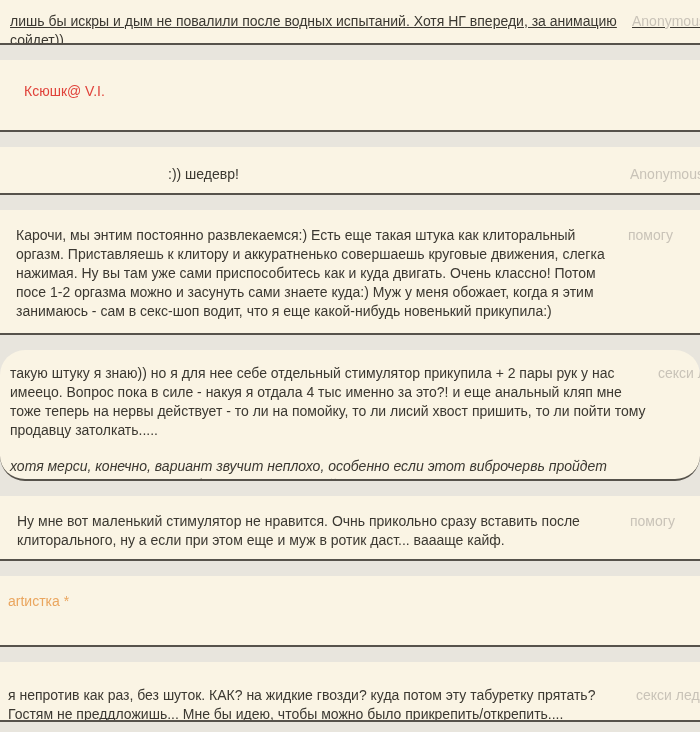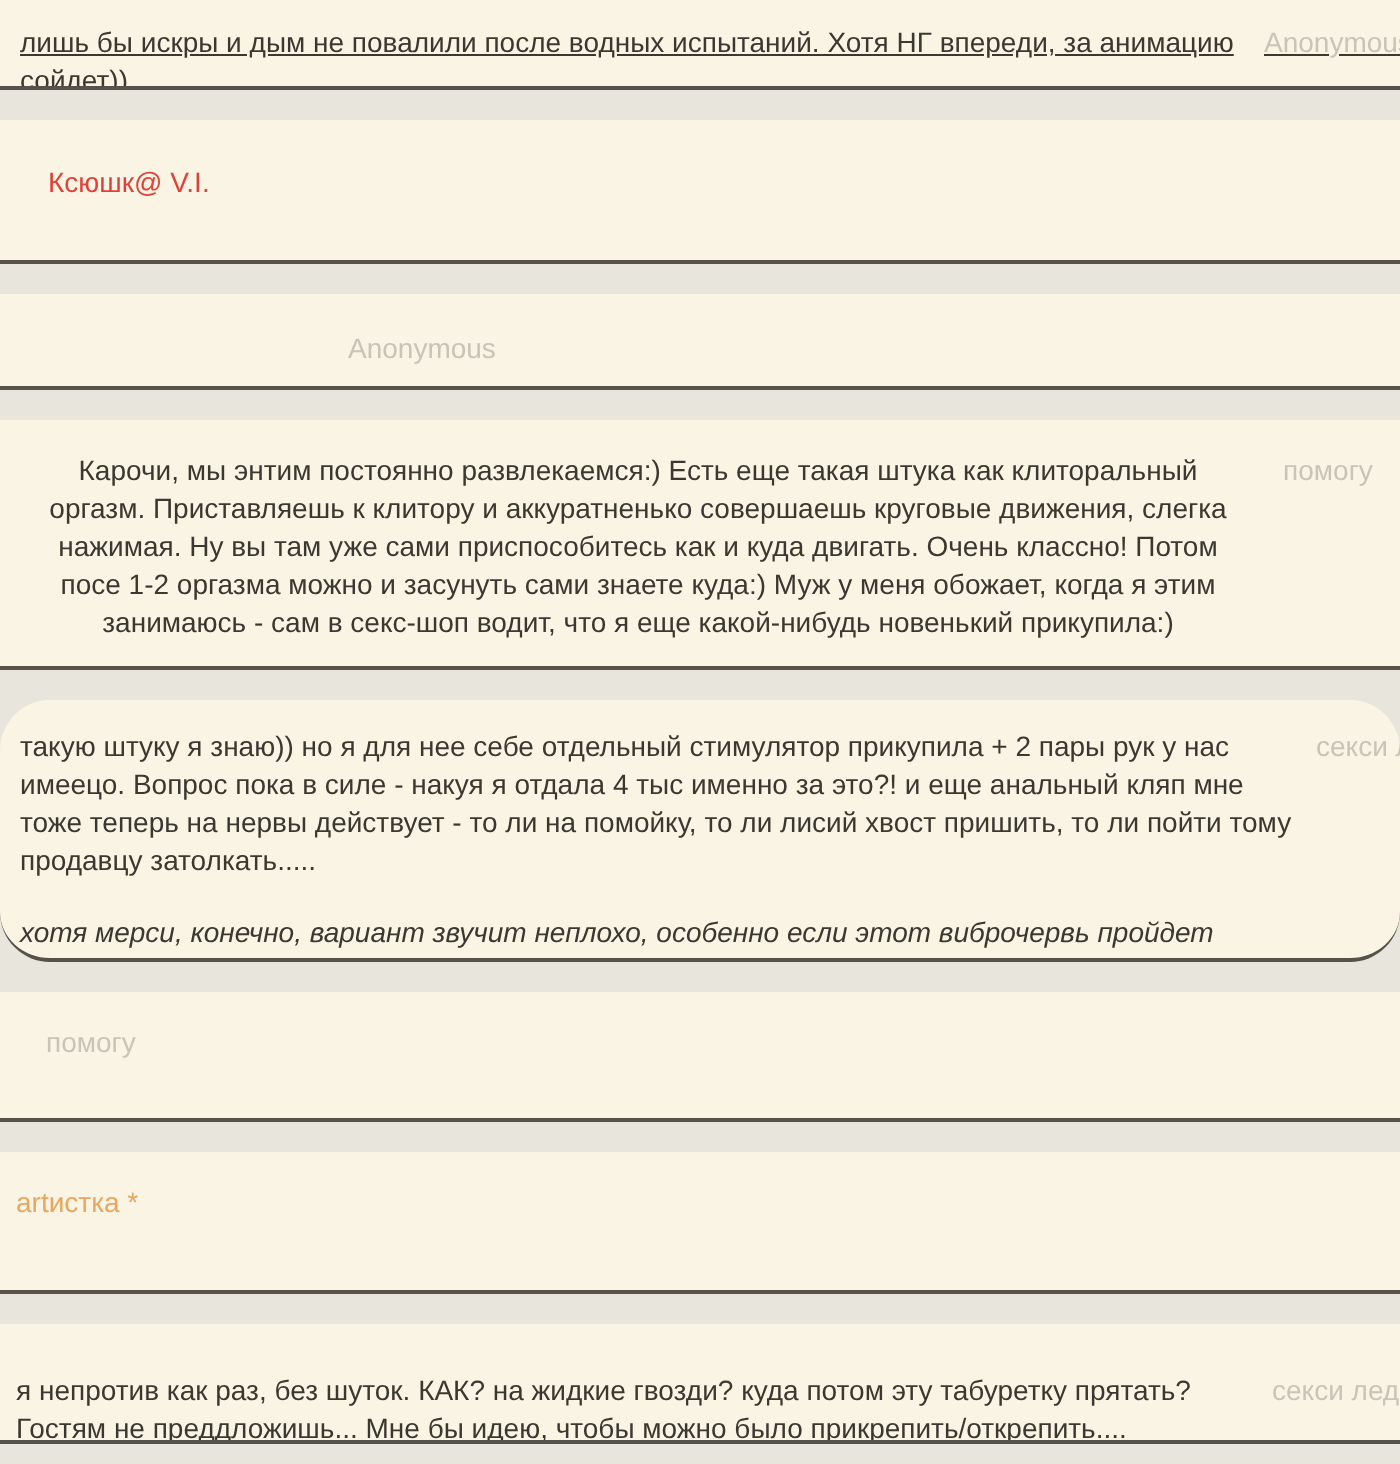--- a/index.html
+++ b/index.html
@@ -28,21 +28,21 @@
   .author {
     flex:0 0 auto;
     padding-left:6px;
     white-space:nowrap;
     font-size:14px;
   }
   
   .c1 { height:45px;  padding:12px 0 0 10px;text-decoration:underline; }  .c1 .author { width:68px; }
   .c2 { height:72px;  padding:22px 0 0 18px; }  .c2 .author { width:64px; }
   .c3 { height:48px;  padding:18px 0 0 168px; } .c3 .author { width:70px; }
-  .c4 { height:125px; padding:16px 0 0 16px;text-align:center; }   .c4 .author { width:72px; }
+  .c4 { height:125px; padding:16px 0 0 16px; }   .c4 .author { width:72px; }
   .c5 { height:131px; padding:14px 0 0 10px;border-radius:25px; }  .c5 .author { width:42px; }
   .c6 { height:65px;  padding:16px 0 0 17px; }  .c6 .author { width:70px; }
   .c7 { height:71px;  padding:16px 0 0 2px; }   .c7 .author { width:58px; }
   .c8 { height:60px;  padding:24px 0 0 8px; }   .c8 .author { width:64px; }
 </style>
 </head>
 <body>
 
 <div class="page">
 
@@ -51,39 +51,45 @@
       <p>лишь бы искры и дым не повалили после водных испытаний. Хотя НГ впереди, за анимацию сойдет))</p>
     </div>
     <div class="author" style="color: rgb(201, 195, 184);">Anonymous</div>
   </div>
 
   <div class="comment c2">
     <div class="author" style="color: rgb(224, 66, 58);">Ксюшк@ V.I.</div>
   </div>
 
   <div class="comment c3">
+    <div class="body">
+      <p>:)) шедевр!</p>
+    </div>
     <div class="author" style="color: rgb(201, 195, 184);">Anonymous</div>
   </div>
 
   <div class="comment c4">
     <div class="body">
       <p>Карочи, мы энтим постоянно развлекаемся:) Есть еще такая штука как клиторальный оргазм. Приставляешь к клитору и аккуратненько совершаешь круговые движения, слегка нажимая. Ну вы там уже сами приспособитесь как и куда двигать. Очень классно! Потом посе 1-2 оргазма можно и засунуть сами знаете куда:) Муж у меня обожает, когда я этим занимаюсь - сам в секс-шоп водит, что я еще какой-нибудь новенький прикупила:)</p>
     </div>
     <div class="author" style="color: rgb(201, 195, 184);">помогу</div>
   </div>
 
   <div class="comment c5">
     <div class="body">
       <p>такую штуку я знаю)) но я для нее себе отдельный стимулятор прикупила + 2 пары рук у нас имеецо. Вопрос пока в силе - накуя я отдала 4 тыс именно за это?! и еще анальный кляп мне тоже теперь на нервы действует - то ли на помойку, то ли лисий хвост пришить, то ли пойти тому продавцу затолкать.....</p>
       <p>хотя мерси, конечно, вариант звучит неплохо, особенно если этот виброчервь пройдет испытания в тазу и можно будет этим в ванной заняться.</p>
     </div>
     <div class="author" style="color: rgb(201, 195, 184);">секси леди</div>
   </div>
 
   <div class="comment c6">
+    <div class="body">
+      <p>Ну мне вот маленький стимулятор не нравится. Очнь прикольно сразу вставить после клиторального, ну а если при этом еще и муж в ротик даст... ваааще кайф.</p>
+    </div>
     <div class="author" style="color: rgb(201, 195, 184);">помогу</div>
   </div>
 
   <div class="comment c7">
     <div class="author" style="color: rgb(234, 166, 95);">artистка *</div>
   </div>
 
   <div class="comment c8">
     <div class="body">
       <p>я непротив как раз, без шуток. КАК? на жидкие гвозди? куда потом эту табуретку прятать? Гостям не преддложишь... Мне бы идею, чтобы можно было прикрепить/открепить....</p>

